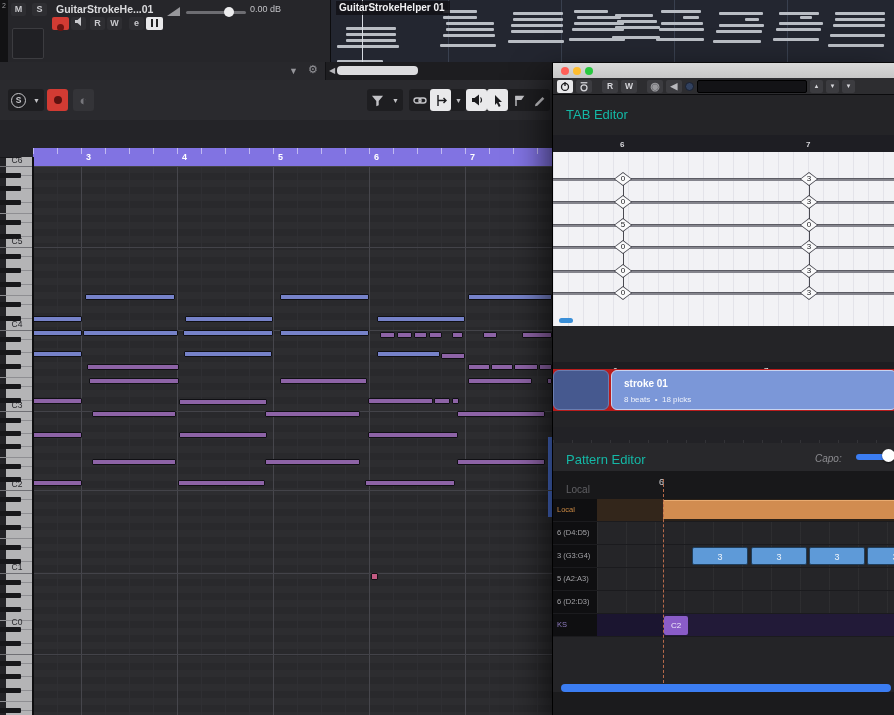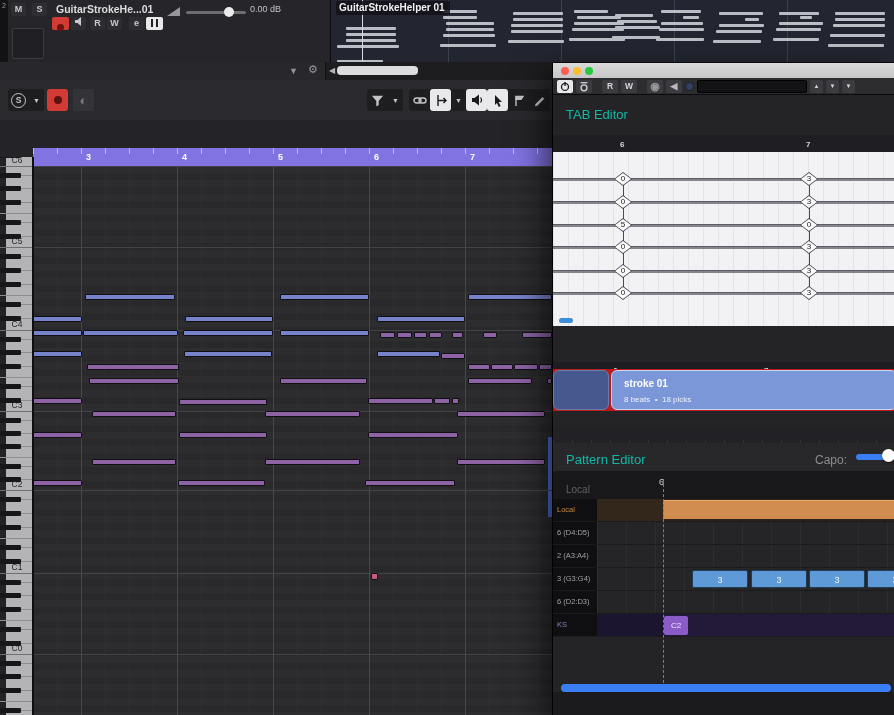--- a/index.html
+++ b/index.html
@@ -88,21 +88,21 @@
       background-image:repeating-linear-gradient(90deg,rgba(255,255,255,.12) 0 1px,transparent 1px 19px);background-size:100% 4px;background-position:0 19px;background-repeat:no-repeat;}
   .pt-lane{position:absolute;left:0;top:306px;width:100%;height:42px;background:#b91c1c;}
   .ptclip{position:absolute;top:1px;height:40px;border-radius:6px;box-sizing:border-box;}
   .ptclip.dark{left:0;width:56px;background:#46598f;border:1px solid #6a7db0;}
   .ptclip.main{left:58px;width:286px;background:#7b97d8;border:1px solid #c6d3f1;}
   .ptclip .t1{position:absolute;left:12px;top:7px;font-size:10px;font-weight:bold;color:#fff;}
   .ptclip .t2{position:absolute;left:12px;top:24px;font-size:8px;color:#eef2fb;}
   .tickstrip{position:absolute;left:0;top:364px;width:100%;height:16px;background:#222226;
       background-image:repeating-linear-gradient(90deg,rgba(255,255,255,.08) 0 1px,transparent 1px 19px);background-size:100% 3px;background-position:0 13px;background-repeat:no-repeat;}
   .pe-header{position:absolute;left:0;top:380px;width:100%;height:28px;background:#28282b;}
-  .capolabel{position:absolute;left:262px;top:10px;font-size:12px;color:#8c8c90;}
+  .capolabel{position:absolute;left:262px;top:10px;font-size:10px;color:#8c8c90;font-style:italic;}
   .caposlider{position:absolute;left:303px;top:11px;width:36px;height:6px;border-radius:3px;background:#3b7df2;}
   .capoknob{position:absolute;left:329px;top:6px;width:13px;height:13px;border-radius:50%;background:#fff;box-shadow:0 1px 2px rgba(0,0,0,.5);}
   .pe-corner{position:absolute;left:0;top:408px;width:100%;height:28px;background:#18181a;}
   .pe-rows{position:absolute;left:0;top:436px;width:100%;height:184px;}
   .perow{position:relative;width:100%;height:23px;border-bottom:1px solid #1b1b1e;box-sizing:border-box;}
   .perow .lab{position:absolute;left:0;top:0;width:44px;height:100%;background:#0f0f11;font-size:7.5px;line-height:22px;padding-left:4px;box-sizing:border-box;color:#a2a2a6;z-index:2;}
   .perow .grid{position:absolute;left:44px;right:0;top:0;bottom:0;background:#252528;
       background-image:repeating-linear-gradient(90deg,rgba(255,255,255,.04) 0 1px,transparent 1px 29px);}
   .strokebar{position:absolute;left:110px;right:0;top:1px;bottom:2px;background:#d18c50;border-top:1px solid #e9ab70;}
   .pickblock{position:absolute;top:2px;width:56px;height:18px;background:#5e9ad8;border:1px solid #1f3e5c;border-radius:2px;
@@ -436,21 +436,21 @@
         <div class="clabel" style="top: 79px;">C5</div>
         <div class="cline" style="top: 173px;"></div>
         <div class="clabel" style="top: 162px;">C4</div>
         <div class="cline" style="top: 254px;"></div>
         <div class="clabel" style="top: 243px;">C3</div>
         <div class="cline" style="top: 333px;"></div>
         <div class="clabel" style="top: 322px;">C2</div>
         <div class="cline" style="top: 416px;"></div>
         <div class="clabel" style="top: 405px;">C1</div>
         <div class="cline" style="top: 497px;"></div>
-        <div class="clabel" style="top: 486px;">C0</div>
+        <div class="clabel" style="top: 460px;">C0</div>
       </div>
   </section>
 
   <section class="plugin">
     <div class="titlebar">
       <div class="light" style="left:8px;background:#ff5f57;"></div>
       <div class="light" style="left:20px;background:#febc2e;"></div>
       <div class="light" style="left:32px;background:#28c840;"></div>
     </div>
     <div class="ptoolbar">
@@ -592,32 +592,32 @@
           <div class="grid" style="background: rgb(43, 33, 24);">
             <div style="position: absolute; left: 0px; width: 66px; top: 0px; bottom: 0px; background: rgb(51, 38, 27);"></div>
           </div>
           <div class="strokebar"></div>
         </div>
         <div class="perow">
           <div class="lab">6 (D4:D5)</div>
           <div class="grid"></div>
         </div>
         <div class="perow">
-          <div class="lab">2 (A3:A4)</div>
-          <div class="grid"></div>
-        </div>
-        <div class="perow">
           <div class="lab">3 (G3:G4)</div>
           <div class="grid"></div>
           <div class="pickblock" style="left: 139px;">3</div>
           <div class="pickblock" style="left: 198px;">3</div>
           <div class="pickblock" style="left: 256px;">3</div>
           <div class="pickblock" style="left: 314px;">3</div>
         </div>
         <div class="perow">
+          <div class="lab">5 (A2:A3)</div>
+          <div class="grid"></div>
+        </div>
+        <div class="perow">
           <div class="lab">6 (D2:D3)</div>
           <div class="grid"></div>
         </div>
         <div class="perow">
           <div class="lab" style="color: rgb(143, 124, 192);">KS</div>
           <div class="grid" style="background: rgb(34, 26, 56);">
             <div style="position: absolute; left: 0px; width: 66px; top: 0px; bottom: 0px; background: rgb(27, 21, 48);"></div>
           </div>
           <div class="ksblock" style="left: 111px;">C2</div>
         </div>

